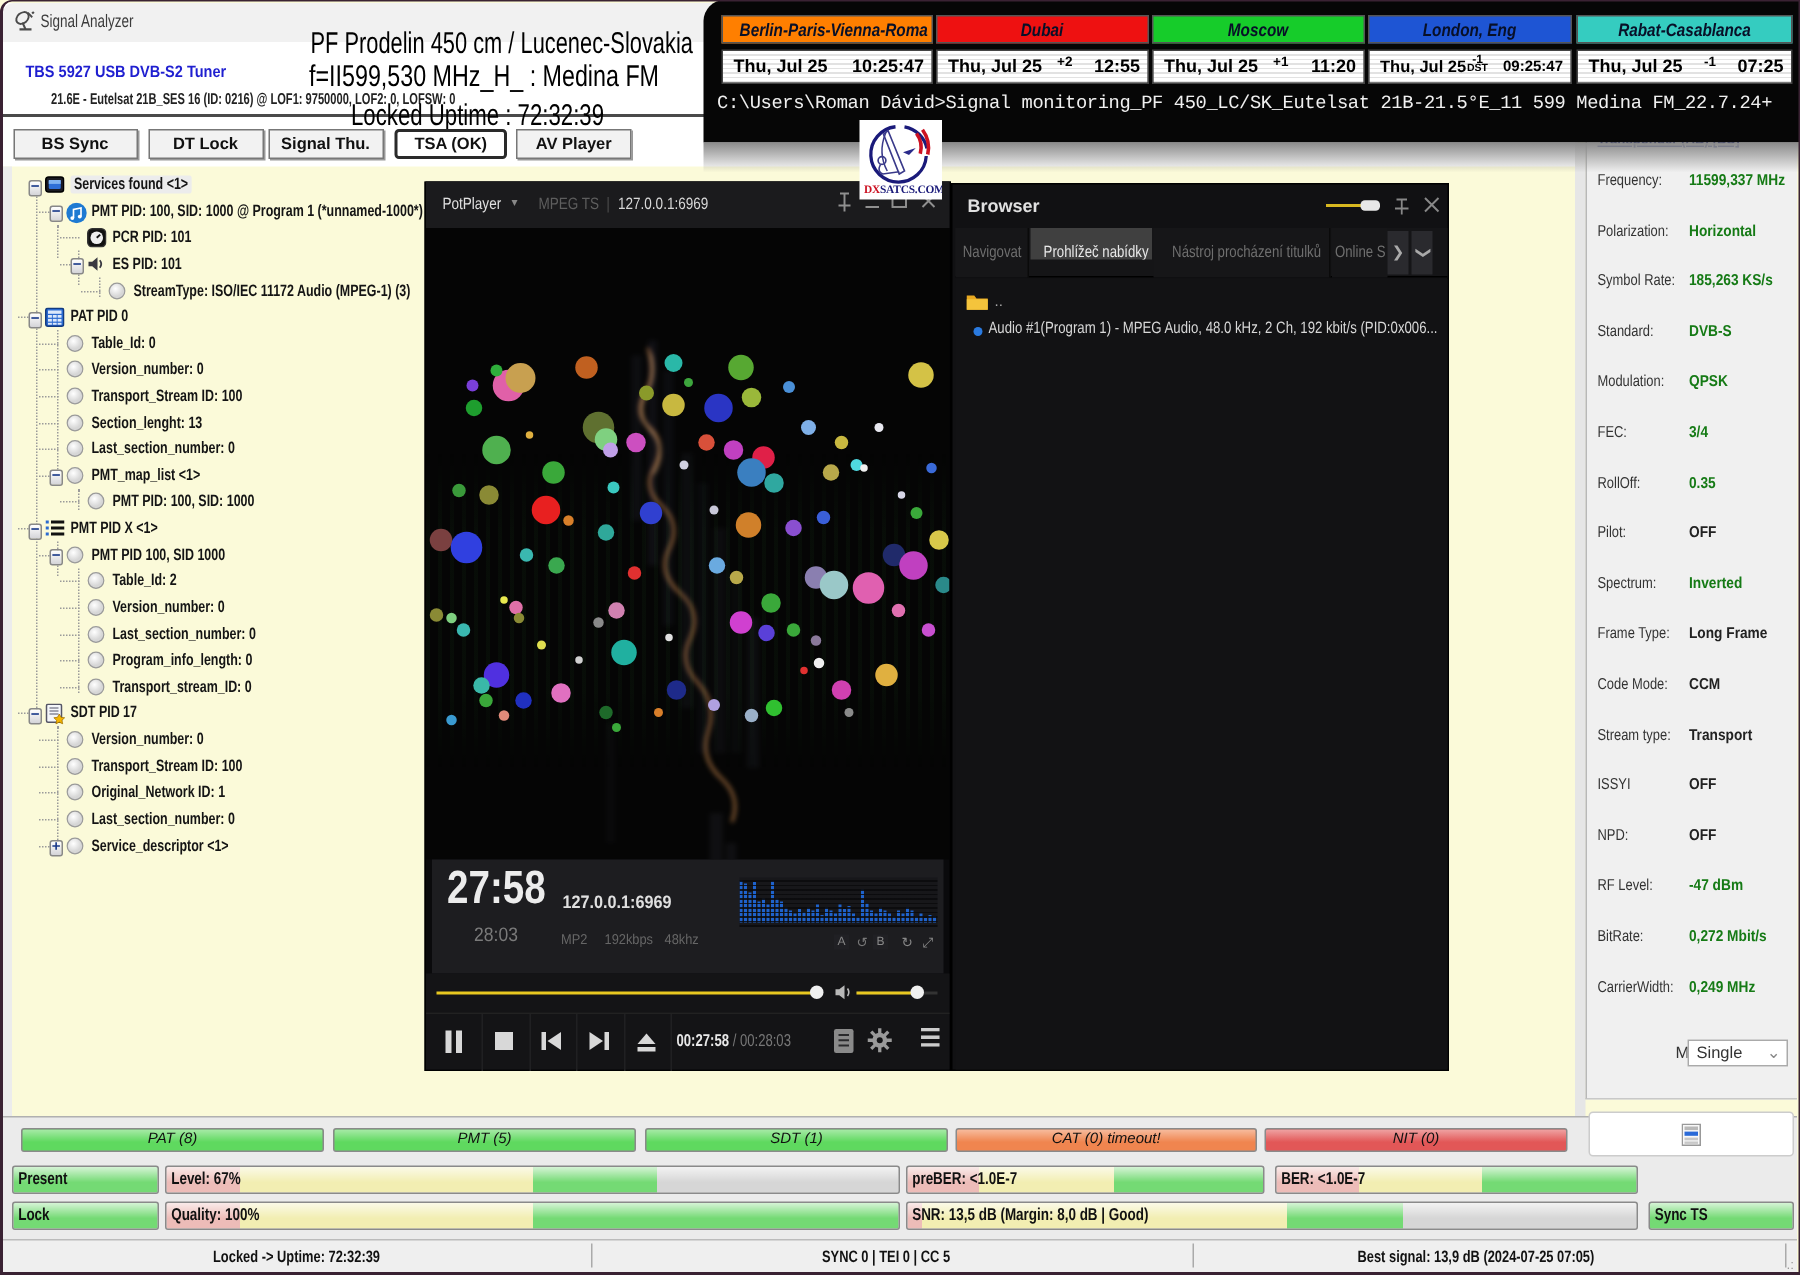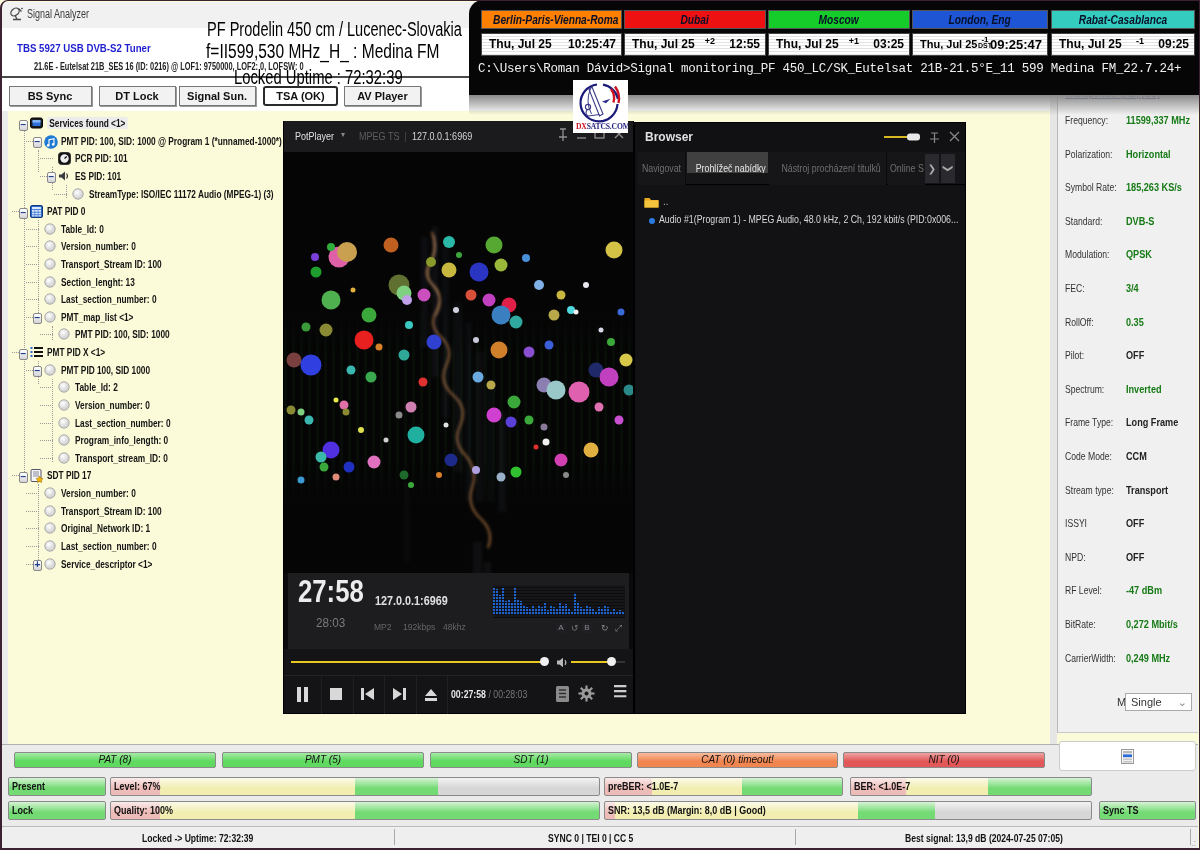--- a/index.html
+++ b/index.html
@@ -43,21 +43,21 @@
       </g>
     </svg></div>
 <div class="abs" style="left:27px;top:7px;font-size:12px;color:#3c3c3c;transform:scaleX(0.75);transform-origin:0 0">Signal Analyzer</div>
 <div class="abs" style="left:17px;top:42px;font-size:11px;font-weight:bold;color:#1f1fd0;transform:scaleX(0.88);transform-origin:0 0;white-space:nowrap">TBS 5927 USB DVB-S2 Tuner</div>
 <div class="abs" style="left:34px;top:60px;font-size:10.5px;font-weight:bold;color:#222;transform:scaleX(0.705);transform-origin:0 0;white-space:nowrap">21.6E - Eutelsat 21B_SES 16 (ID: 0216) @ LOF1: 9750000, LOF2: 0, LOFSW: 0</div>
 <div class="abs" style="left:207px;top:18px;font-size:20px;color:#000;white-space:nowrap;transform:scaleX(0.728);transform-origin:0 0">PF Prodelin 450 cm / Lucenec-Slovakia</div>
 <div class="abs" style="left:206px;top:40px;font-size:20px;color:#000;white-space:nowrap;transform:scaleX(0.776);transform-origin:0 0">f=II599,530 MHz_H_ : Medina FM</div>
 <div class="abs" style="left:234px;top:66px;font-size:20px;color:#000;white-space:nowrap;transform:scaleX(0.74);transform-origin:0 0">Locked Uptime : 72:32:39</div>
 <div class="btn" style="left:8.5px;width:83px">BS Sync</div>
 <div class="btn" style="left:98.5px;width:77px">DT Lock</div>
-<div class="btn" style="left:178.5px;width:77px">Signal Sun.</div>
+<div class="btn" style="left:178.5px;width:77px">Signal Thu.</div>
 <div class="btn" style="left:263px;width:75px;background:#fff;border:2px solid #2a2a2a;border-radius:3px;box-shadow:none;line-height:16px">TSA (OK)</div>
 <div class="btn" style="left:344px;width:77px">AV Player</div>
 <div class="abs" style="left:2px;top:111px;width:6px;height:633px;background:#ececec"></div>
 <div class="abs" style="left:1050px;top:95px;width:7px;height:649px;background:#e6e6e6"></div>
 <div class="abs" style="left:0;top:0">
     <div class="dvl" style="left:23.5px;top:131px;height:347px"></div>
     <div class="dvl" style="left:37.5px;top:150px;height:22px"></div>
     <div class="dvl" style="left:51.5px;top:167px;height:23px"></div>
     <div class="dvl" style="left:65.5px;top:185px;height:13px"></div>
     <div class="dvl" style="left:37.5px;top:220px;height:93px"></div>
@@ -310,25 +310,25 @@
 <div class="prow" style="top:651.6px"><span class="plab">CarrierWidth:</span><span class="gval">0,249 MHz</span></div>
 <div class="abs" style="left:1117px;top:696px;font-size:11px;color:#333">MIS (0):</div>
 <div class="abs" style="left:1125px;top:693px;width:67px;height:18px;background:#fff;border:1px solid #aaa;font-size:11px;color:#333;line-height:16px;padding-left:5px">Single<span style="position:absolute;right:4px;color:#888">⌄</span></div>
 <div class="abs" style="left:469px;top:0;width:731px;height:95px;background:#060606;border-radius:14px 0 0 0"></div>
 <div class="abs" style="left:469px;top:95px;width:731px;height:20px;background:linear-gradient(#8a8a8a,rgba(220,218,190,0));pointer-events:none"></div>
 <div style="position:absolute;left:481px;top:10px;width:141px;height:18.5px;background:#ff7f00;border:1px solid #555;text-align:center;font-style:italic;font-weight:bold;font-size:12px;color:#081028;line-height:18px;white-space:nowrap;overflow:hidden"><span style="display:inline-block;transform:scaleX(0.85)">Berlin-Paris-Vienna-Roma</span></div>
 <div class="cstrip" style="left:481px;top:33px;width:141px"><span class="cd">Thu, Jul 25</span><span class="ct">10:25:47</span></div>
 <div style="position:absolute;left:624px;top:10px;width:142px;height:18.5px;background:#ee1111;border:1px solid #555;text-align:center;font-style:italic;font-weight:bold;font-size:12px;color:#081028;line-height:18px;white-space:nowrap;overflow:hidden"><span style="display:inline-block;transform:scaleX(0.85)">Dubai</span></div>
 <div class="cstrip" style="left:624px;top:33px;width:142px"><span class="cd">Thu, Jul 25</span><span class="csup">+2</span><span class="ct">12:55</span></div>
 <div style="position:absolute;left:768px;top:10px;width:142px;height:18.5px;background:#16cc2a;border:1px solid #555;text-align:center;font-style:italic;font-weight:bold;font-size:12px;color:#081028;line-height:18px;white-space:nowrap;overflow:hidden"><span style="display:inline-block;transform:scaleX(0.85)">Moscow</span></div>
-<div class="cstrip" style="left:768px;top:33px;width:142px"><span class="cd">Thu, Jul 25</span><span class="csup">+1</span><span class="ct">03:25</span></div>
+<div class="cstrip" style="left:768px;top:33px;width:142px"><span class="cd">Thu, Jul 25</span><span class="csup">+1</span><span class="ct">11:20</span></div>
 <div style="position:absolute;left:912px;top:10px;width:136px;height:18.5px;background:#1e55d4;border:1px solid #555;text-align:center;font-style:italic;font-weight:bold;font-size:12px;color:#081028;line-height:18px;white-space:nowrap;overflow:hidden"><span style="display:inline-block;transform:scaleX(0.85)">London, Eng</span></div>
-<div class="cstrip" style="left:912px;top:33px;width:136px"><span class="cd" style="font-size:11px">Thu, Jul 25</span><span class="cdst"><i>-1</i>DST</span><span class="ct" style="font-size:13px">09:25:47</span></div>
+<div class="cstrip" style="left:912px;top:33px;width:136px"><span class="cd" style="font-size:11px">Thu, Jul 25</span><span class="cdst"><i>-1</i>DST</span><span class="ct" style="font-size:10px">09:25:47</span></div>
 <div style="position:absolute;left:1051px;top:10px;width:144px;height:18.5px;background:#35ccc0;border:1px solid #555;text-align:center;font-style:italic;font-weight:bold;font-size:12px;color:#081028;line-height:18px;white-space:nowrap;overflow:hidden"><span style="display:inline-block;transform:scaleX(0.85)">Rabat-Casablanca</span></div>
-<div class="cstrip" style="left:1051px;top:33px;width:144px"><span class="cd">Thu, Jul 25</span><span class="csup">-1</span><span class="ct">09:25</span></div>
+<div class="cstrip" style="left:1051px;top:33px;width:144px"><span class="cd">Thu, Jul 25</span><span class="csup">-1</span><span class="ct">07:25</span></div>
 <div class="abs" style="left:478px;top:62px;font-size:12.5px;color:#f0f0f0;font-family:&quot;Liberation Mono&quot;,monospace;white-space:nowrap;letter-spacing:-0.25px">C:\Users\Roman Dávid&gt;Signal monitoring_PF 450_LC/SK_Eutelsat 21B-21.5°E_11 599 Medina FM_22.7.24+</div>
 <div class="abs" style="left:573px;top:80px;width:55px;height:53px;background:#fff;z-index:30">
 <svg width="55" height="53" viewBox="0 0 55 53">
 <path d="M24 4.5 A 18.5 18.5 0 1 0 44.5 24" fill="none" stroke="#1a1a7a" stroke-width="2.2"></path>
 <path d="M30 4.6 A 18.5 18.5 0 0 1 45 19" fill="none" stroke="#1a1a7a" stroke-width="2.2"></path>
 <path d="M19 7 L30 34 L26.5 36 L16 9.5 Z" fill="none" stroke="#3a3a8a" stroke-width="1.1"></path>
 <path d="M17.5 8.5 Q12 22 18.5 34" fill="none" stroke="#3a3a8a" stroke-width="1"></path>
 <circle cx="15" cy="27" r="2.6" fill="none" stroke="#3a3a8a" stroke-width="1.1"></circle>
 <path d="M14 29.5 q-2.5 5 1.5 6.5 l11 -1.5" fill="none" stroke="#3a3a8a" stroke-width="1.1"></path>
 <path d="M29 21.5 l8.5 -2.8 -4.5 4.6 z" fill="#2a2a8a"></path>

